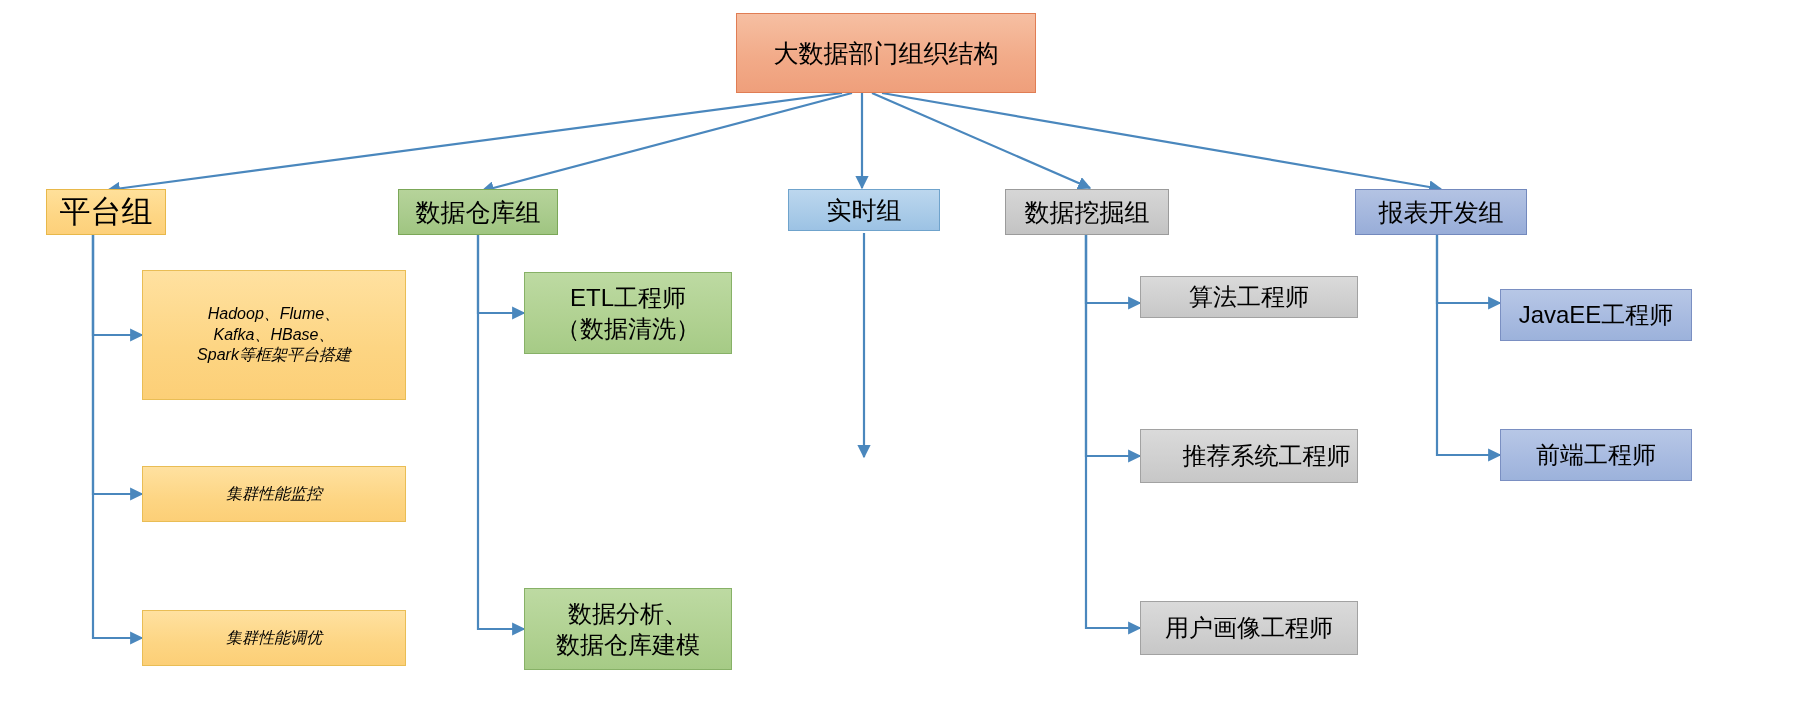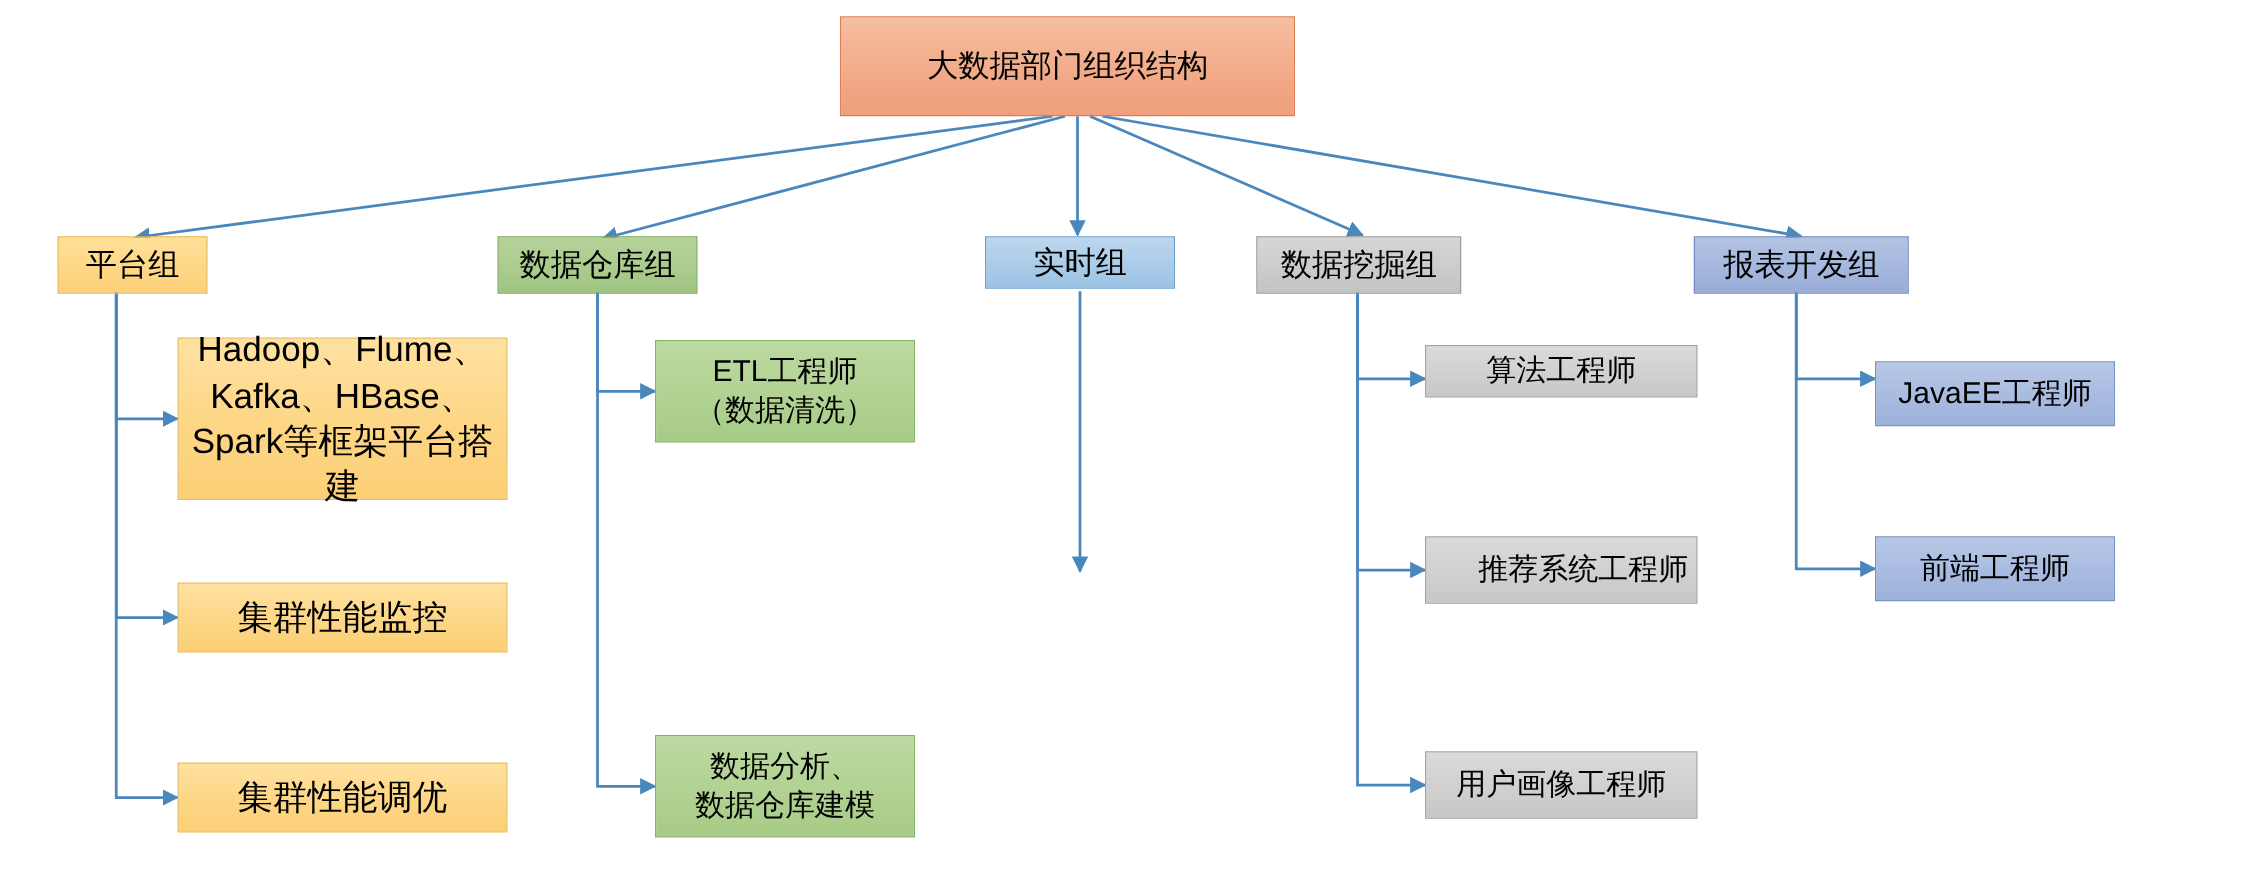--- a/index.html
+++ b/index.html
@@ -37,26 +37,27 @@
 
   
   .n-root {
     background: linear-gradient(180deg,#f6bfa2 0%,#f2ab89 55%,#ef9f7b 100%);
     border: 1px solid #e07d54;
     font-size: 25px;
   }
   .n-yellow-head {
     background: linear-gradient(180deg,#ffe09a 0%,#fed684 60%,#fdd07a 100%);
     border: 1px solid #e8b84a;
-    font-size: 25px;
+    font-size: 31px;
   }
   .n-yellow {
     background: linear-gradient(180deg,#ffe1a0 0%,#fdd583 60%,#fccf77 100%);
     border: 1px solid #e9bd55;
-    font-size: 28px;
+    font-size: 16px;
+    font-style: italic;
   }
   .n-green-head {
     background: linear-gradient(180deg,#b6d39a 0%,#a9cb8c 60%,#9fc581 100%);
     border: 1px solid #7ba758;
     font-size: 25px;
   }
   .n-green {
     background: linear-gradient(180deg,#bddaa2 0%,#b0d191 60%,#a6cb86 100%);
     border: 1px solid #87b167;
     font-size: 24px;
@@ -133,21 +134,21 @@
 
       <path d="M 1086 233 L 1086 303 L 1140 303"></path>
       <path d="M 1086 233 L 1086 456 L 1140 456"></path>
       <path d="M 1086 233 L 1086 628 L 1140 628"></path>
 
       <path d="M 1437 233 L 1437 303 L 1500 303"></path>
       <path d="M 1437 233 L 1437 455 L 1500 455"></path>
     </g>
   </svg>
 
-  <div class="node n-root" style="left:672px; top:13px; width:364px; height:80px;">
+  <div class="node n-root" style="left:736px; top:13px; width:300px; height:80px;">
     <span>大数据部门组织结构</span>
   </div>
 
   <div class="node n-yellow-head" style="left:46px; top:189px; width:120px; height:46px;">
     <span>平台组</span>
   </div>
 
   <div class="node n-green-head" style="left:398px; top:189px; width:160px; height:46px;">
     <span>数据仓库组</span>
   </div>

